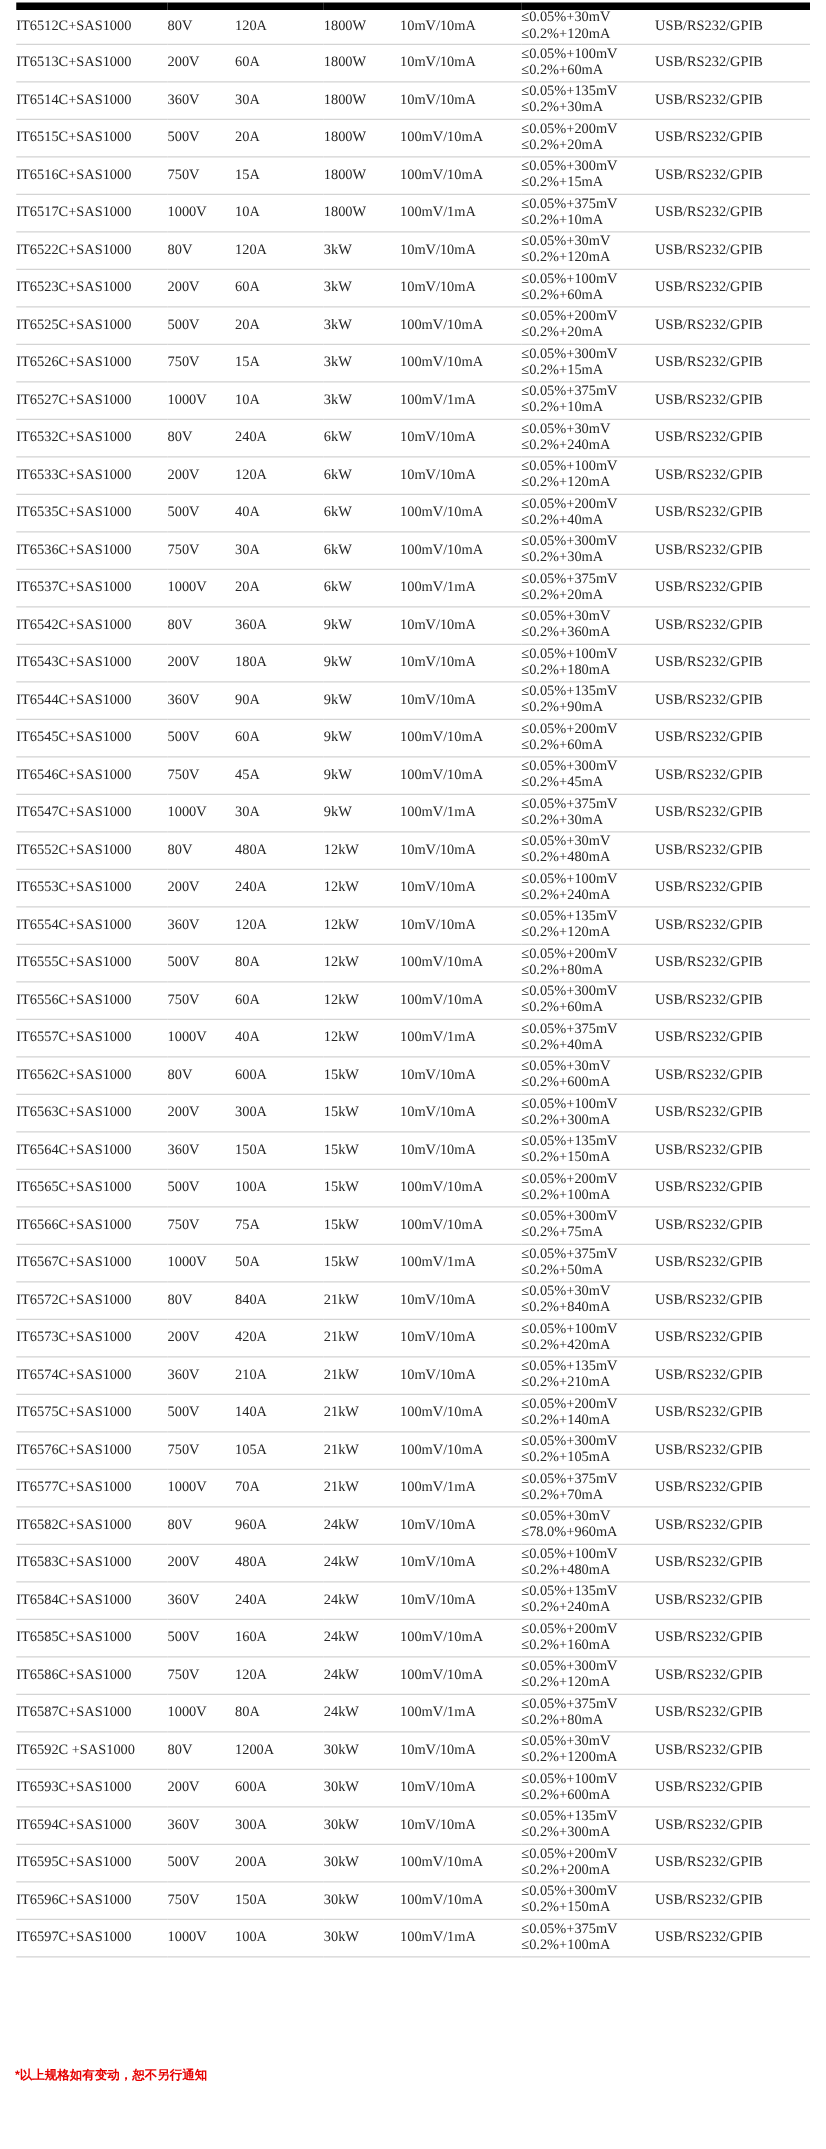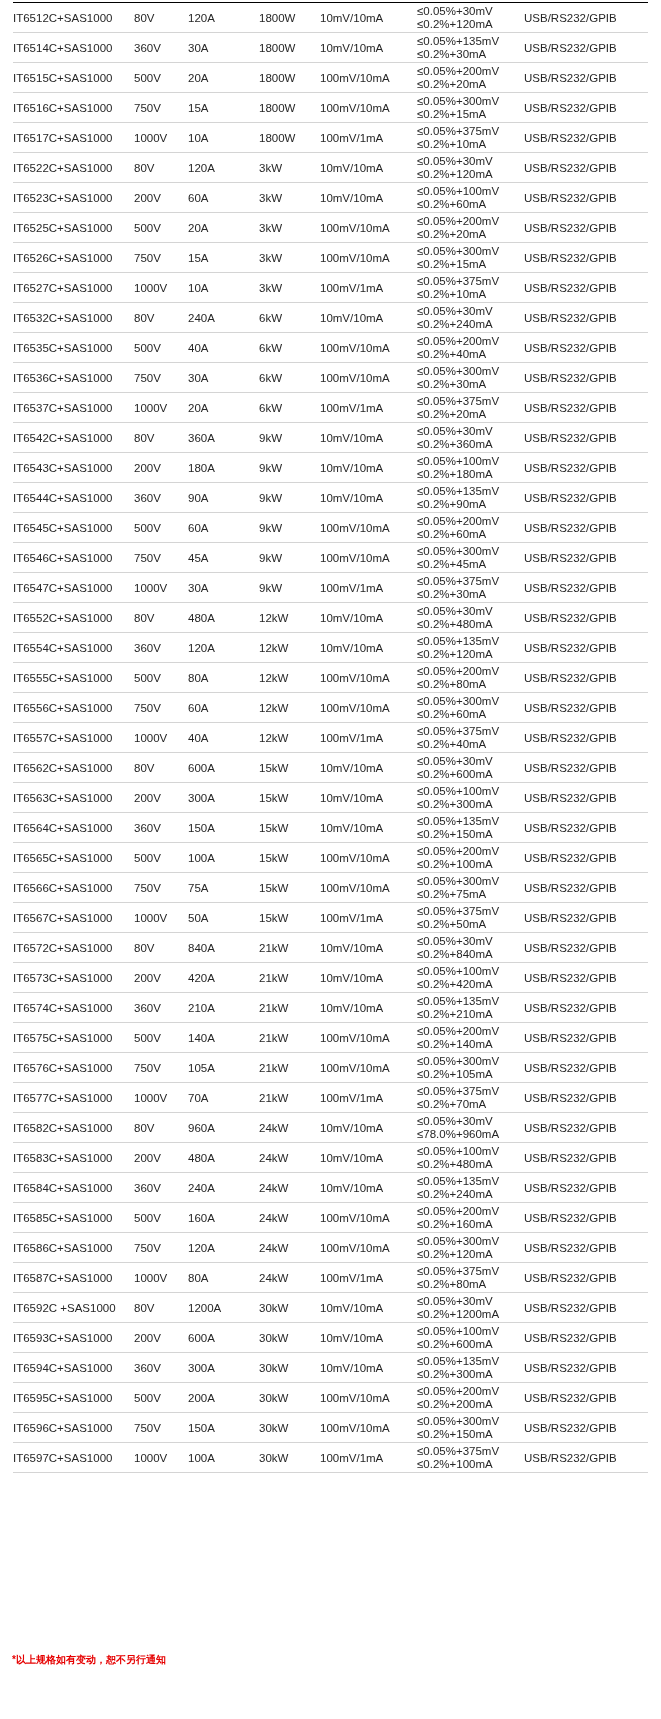--- a/index.html
+++ b/index.html
@@ -18,21 +18,22 @@
   .spec-table-wrap {
     position: absolute;
     top: 2px;
     left: 13px;
     width: 635px;
   }
   table.spec-table {
     border-collapse: collapse;
     table-layout: fixed;
     width: 635px;
-    border-top: 1px solid #000000;
+    border-top: 6px solid #000000;
+    font-family: Liberation Serif, serif;
   }
   table.spec-table tr {
     height: 30px;
   }
   table.spec-table td {
     border-bottom: 1px solid #d4d4d4;
     font-size: 11.5px;
     color: #262626;
     vertical-align: middle;
     padding: 0;
@@ -78,20 +79,32 @@
           <td class="c3">120A</td>
           <td class="c4">1800W</td>
           <td class="c5">10mV/10mA</td>
           <td class="c6">
             <div>≤0.05%+30mV</div>
             <div>≤0.2%+120mA</div>
           </td>
           <td class="c7">USB/RS232/GPIB</td>
         </tr>
         <tr>
+          <td class="c1">IT6513C+SAS1000</td>
+          <td class="c2">200V</td>
+          <td class="c3">60A</td>
+          <td class="c4">1800W</td>
+          <td class="c5">10mV/10mA</td>
+          <td class="c6">
+            <div>≤0.05%+100mV</div>
+            <div>≤0.2%+60mA</div>
+          </td>
+          <td class="c7">USB/RS232/GPIB</td>
+        </tr>
+        <tr>
           <td class="c1">IT6514C+SAS1000</td>
           <td class="c2">360V</td>
           <td class="c3">30A</td>
           <td class="c4">1800W</td>
           <td class="c5">10mV/10mA</td>
           <td class="c6">
             <div>≤0.05%+135mV</div>
             <div>≤0.2%+30mA</div>
           </td>
           <td class="c7">USB/RS232/GPIB</td>
@@ -198,20 +211,32 @@
           <td class="c3">240A</td>
           <td class="c4">6kW</td>
           <td class="c5">10mV/10mA</td>
           <td class="c6">
             <div>≤0.05%+30mV</div>
             <div>≤0.2%+240mA</div>
           </td>
           <td class="c7">USB/RS232/GPIB</td>
         </tr>
         <tr>
+          <td class="c1">IT6533C+SAS1000</td>
+          <td class="c2">200V</td>
+          <td class="c3">120A</td>
+          <td class="c4">6kW</td>
+          <td class="c5">10mV/10mA</td>
+          <td class="c6">
+            <div>≤0.05%+100mV</div>
+            <div>≤0.2%+120mA</div>
+          </td>
+          <td class="c7">USB/RS232/GPIB</td>
+        </tr>
+        <tr>
           <td class="c1">IT6535C+SAS1000</td>
           <td class="c2">500V</td>
           <td class="c3">40A</td>
           <td class="c4">6kW</td>
           <td class="c5">100mV/10mA</td>
           <td class="c6">
             <div>≤0.05%+200mV</div>
             <div>≤0.2%+40mA</div>
           </td>
           <td class="c7">USB/RS232/GPIB</td>
@@ -314,20 +339,32 @@
         </tr>
         <tr>
           <td class="c1">IT6552C+SAS1000</td>
           <td class="c2">80V</td>
           <td class="c3">480A</td>
           <td class="c4">12kW</td>
           <td class="c5">10mV/10mA</td>
           <td class="c6">
             <div>≤0.05%+30mV</div>
             <div>≤0.2%+480mA</div>
+          </td>
+          <td class="c7">USB/RS232/GPIB</td>
+        </tr>
+        <tr>
+          <td class="c1">IT6553C+SAS1000</td>
+          <td class="c2">200V</td>
+          <td class="c3">240A</td>
+          <td class="c4">12kW</td>
+          <td class="c5">10mV/10mA</td>
+          <td class="c6">
+            <div>≤0.05%+100mV</div>
+            <div>≤0.2%+240mA</div>
           </td>
           <td class="c7">USB/RS232/GPIB</td>
         </tr>
         <tr>
           <td class="c1">IT6554C+SAS1000</td>
           <td class="c2">360V</td>
           <td class="c3">120A</td>
           <td class="c4">12kW</td>
           <td class="c5">10mV/10mA</td>
           <td class="c6">

